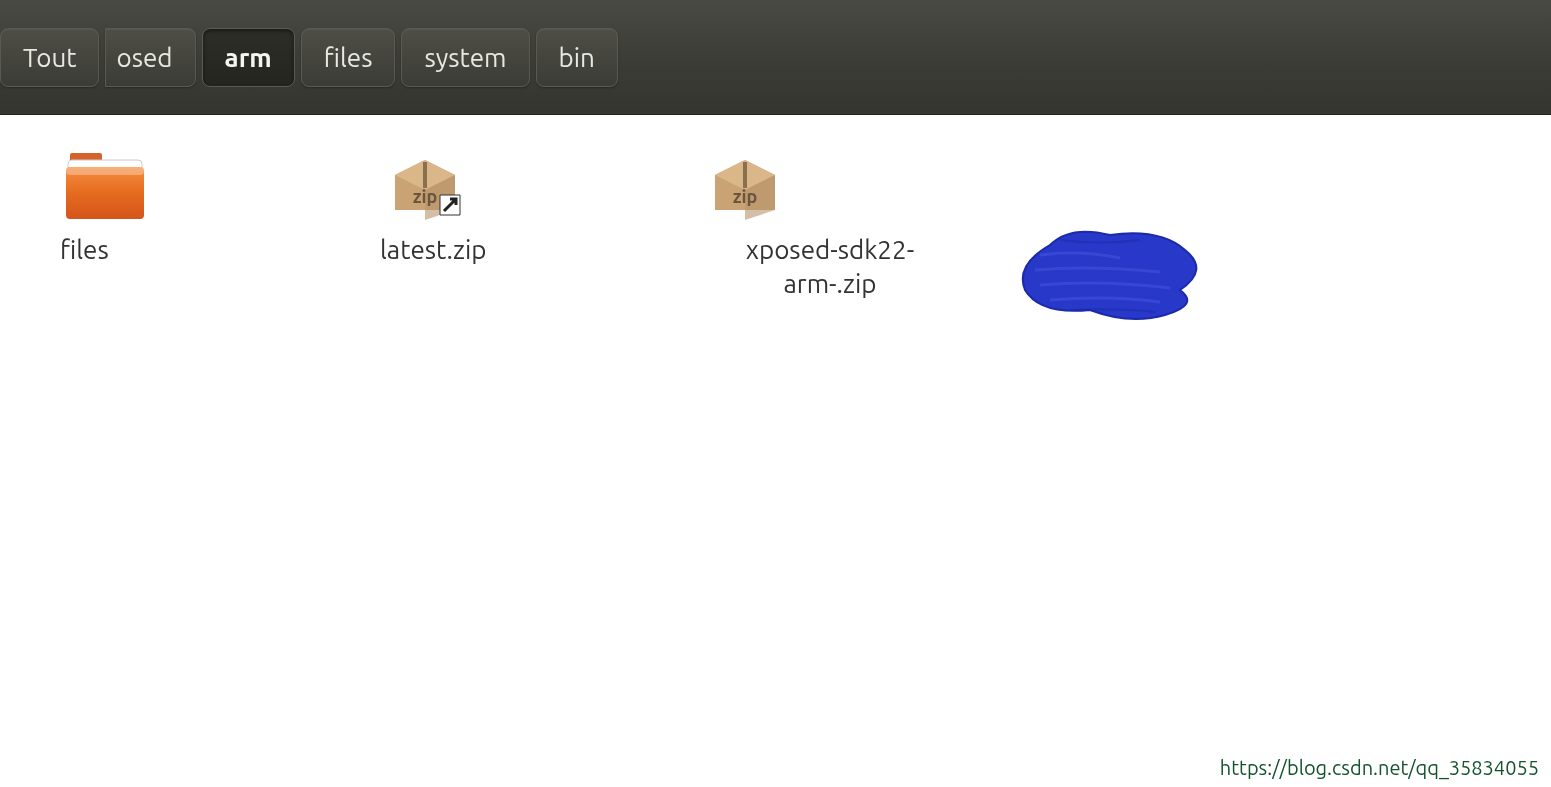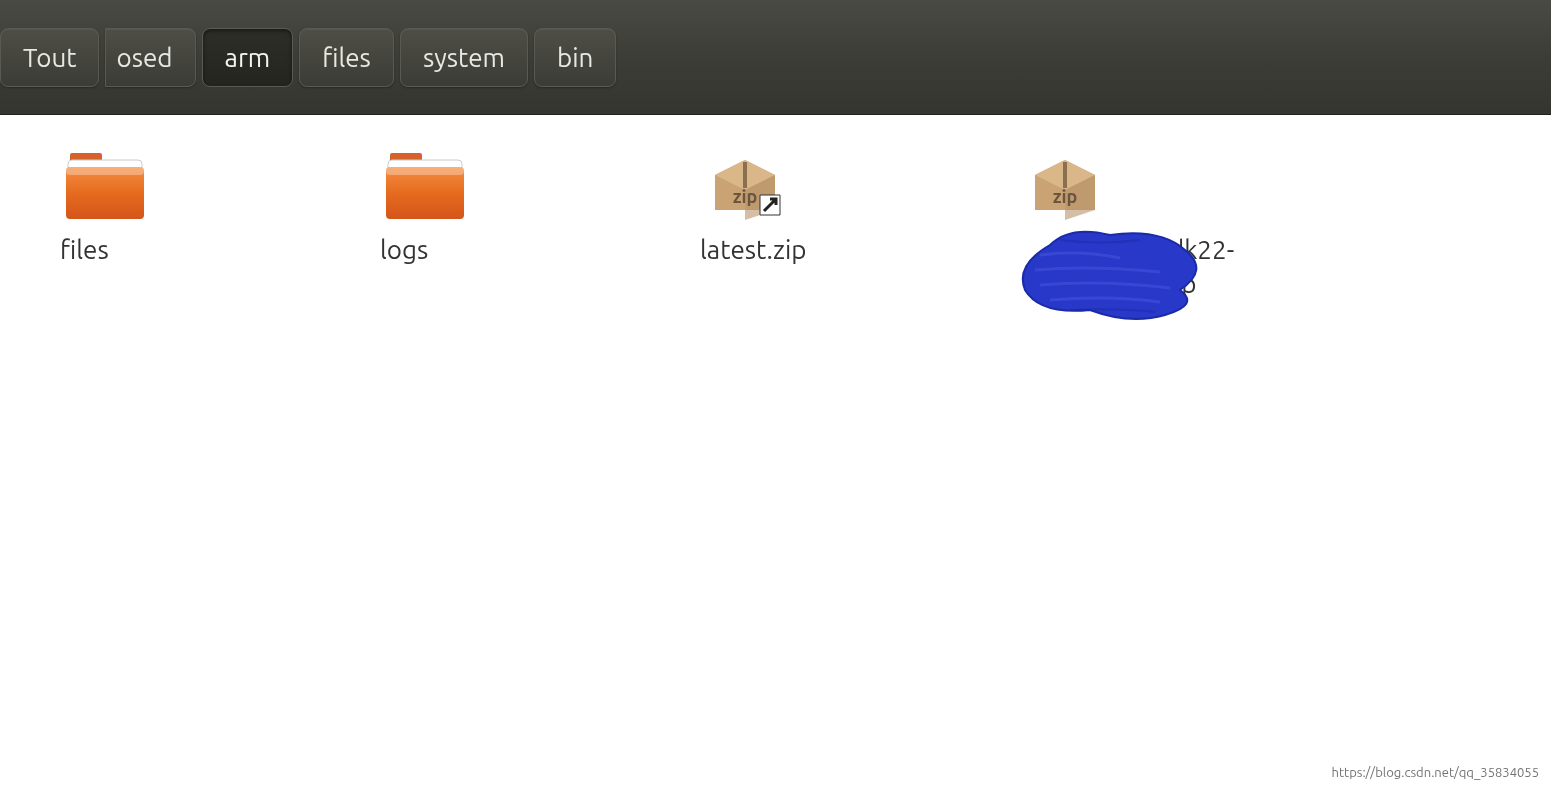--- a/index.html
+++ b/index.html
@@ -40,21 +40,21 @@
     }
     
     .breadcrumb-item.first {
       border-top-left-radius: 0;
       border-bottom-left-radius: 0;
       padding-left: 10px;
     }
     
     .breadcrumb-item.active {
       background: linear-gradient(to bottom, #2e2e29 0%, #252520 100%);
-      font-weight: 400;
+      font-weight: 700;
       box-shadow: inset 0 2px 4px rgba(0,0,0,0.5);
       color: #f5f5f0;
     }
     
     .content-area {
       padding: 30px 60px;
       display: flex;
       gap: 60px;
       flex-wrap: wrap;
     }
@@ -94,22 +94,22 @@
       width: 210px;
       height: 110px;
       pointer-events: none;
       z-index: 10;
     }
     
     .watermark {
       position: absolute;
       bottom: 8px;
       right: 12px;
-      color: #737373;
-      font-size: 13px;
+      color: #14532d;
+      font-size: 20px;
     }
   </style>
 </head>
 <body>
 
 <div class="breadcrumb-bar">
   <div class="breadcrumb-item">Tout</div>
   <div class="breadcrumb-item first">osed</div>
   <div class="breadcrumb-item active">arm</div>
   <div class="breadcrumb-item">files</div>
@@ -131,38 +131,20 @@
             <stop offset="50%" stop-color="#e56b1f"></stop>
             <stop offset="100%" stop-color="#d4551a"></stop>
           </linearGradient>
         </defs>
         <rect x="6" y="22" width="78" height="8" rx="4" fill="rgba(255,255,255,0.3)"></rect>
       </svg>
     </div>
     <span class="file-label">files</span>
   </div>
 
-  <div class="file-item">
-    <div class="icon-container">
-      <svg width="90" height="80" viewBox="0 0 90 80">
-        <rect x="10" y="8" width="32" height="10" rx="2" fill="#d4622a"></rect>
-        <rect x="8" y="15" width="74" height="58" rx="4" fill="#fff" stroke="#ccc" stroke-width="1"></rect>
-        <rect x="6" y="22" width="78" height="52" rx="4" fill="url(#folderGrad2)"></rect>
-        <defs>
-          <linearGradient id="folderGrad2" x1="0" y1="0" x2="0" y2="1">
-            <stop offset="0%" stop-color="#f68d42"></stop>
-            <stop offset="50%" stop-color="#e56b1f"></stop>
-            <stop offset="100%" stop-color="#d4551a"></stop>
-          </linearGradient>
-        </defs>
-        <rect x="6" y="22" width="78" height="8" rx="4" fill="rgba(255,255,255,0.3)"></rect>
-      </svg>
-    </div>
-    <span class="file-label">logs</span>
-  </div>
 
   <div class="file-item">
     <div class="icon-container">
       <svg width="90" height="80" viewBox="0 0 90 80">
         <path d="M 15 30 L 45 15 L 75 30 L 75 65 L 15 65 Z" fill="#c9a373"></path>
         <path d="M 15 30 L 45 15 L 75 30 L 45 45 Z" fill="#d9b788"></path>
         <path d="M 45 45 L 75 30 L 75 65 L 45 75 Z" fill="#b8946a" opacity="0.6"></path>
         <rect x="43" y="17" width="4" height="26" fill="#8b7050"></rect>
         <text x="45" y="58" font-size="18" fill="#6b5540" text-anchor="middle" font-weight="600">zip</text>
         <path d="M 60 50 L 80 50 L 80 70 L 60 70 Z" fill="#fff" stroke="#333"></path>

